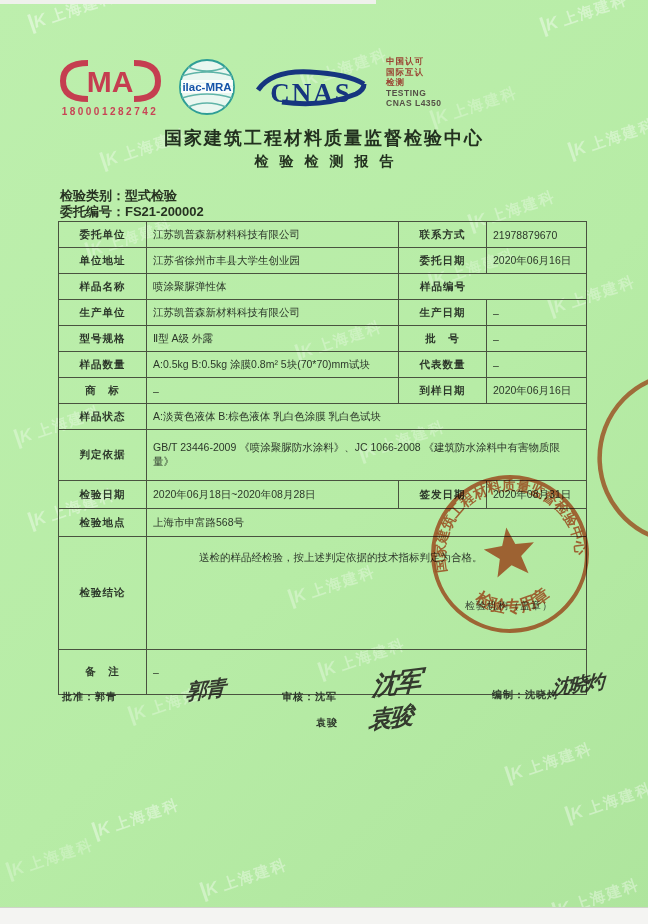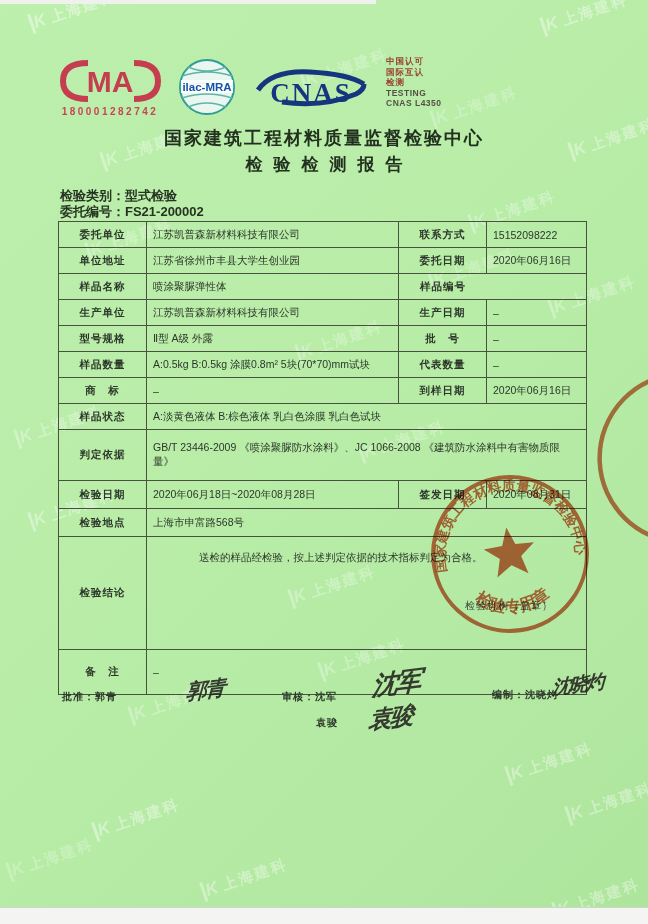--- a/index.html
+++ b/index.html
@@ -16,21 +16,21 @@
       margin-right:3px;font-style:italic;font-size:17px;}
   
   .logos{position:absolute;top:54px;left:58px;right:50px;height:70px;display:flex;align-items:flex-start;gap:16px;}
   .cma-wrap{display:flex;flex-direction:column;align-items:center;margin-top:4px;}
   .cma-num{color:#c84455;font-size:10px;font-weight:700;letter-spacing:2.5px;margin-top:2px;}
   .accred-lines{font-size:8.5px;line-height:10.5px;color:#9a4433;font-weight:700;margin-top:2px;letter-spacing:1px;}
   .accred-lines .en{color:#555047;letter-spacing:.5px;}
   
   .title{position:absolute;top:126px;left:0;width:100%;text-align:center;font-size:18px;
          font-weight:700;color:#22301f;letter-spacing:2px;}
-  .subtitle{position:absolute;top:153px;left:0;width:100%;text-align:center;font-size:17px;
+  .subtitle{position:absolute;top:153px;left:0;width:100%;text-align:center;font-size:14px;
          font-weight:700;color:#22301f;letter-spacing:11px;text-indent:11px;}
   
   .meta-left{position:absolute;top:188px;left:60px;font-size:13px;color:#273322;font-weight:700;line-height:16px;}
   .meta-right{position:absolute;top:188px;right:62px;font-size:11px;color:#273322;font-weight:700;line-height:16px;text-align:right;}
   
   .tbl{position:absolute;top:221px;left:58px;width:527px;border:1px solid #49523f;border-bottom:none;}
   .trow{display:grid;border-bottom:1px solid #49523f;}
   .r4{grid-template-columns:88px 252px 88px 1fr;}
   .r2{grid-template-columns:88px 1fr;}
   .cell{display:flex;align-items:center;font-size:10.5px;color:#2c372a;padding:2px 6px;min-height:0;}
@@ -119,21 +119,21 @@
   <div class="meta-left">
     <div><span>检验类别：</span><span>型式检验</span></div>
     <div><span>委托编号：</span><span>FS21-200002</span></div>
   </div>
 
   <div class="tbl">
     <div class="trow r4 h25">
       <div class="cell lab">委托单位</div>
       <div class="cell val">江苏凯普森新材料科技有限公司</div>
       <div class="cell lab">联系方式</div>
-      <div class="cell">15152098222</div>
+      <div class="cell">21978879670</div>
     </div>
     <div class="trow r4 h25">
       <div class="cell lab">单位地址</div>
       <div class="cell val">江苏省徐州市丰县大学生创业园</div>
       <div class="cell lab">委托日期</div>
       <div class="cell">2020年06月16日</div>
     </div>
     <div class="trow r4 h25">
       <div class="cell lab">样品名称</div>
       <div class="cell val">喷涂聚脲弹性体</div>

